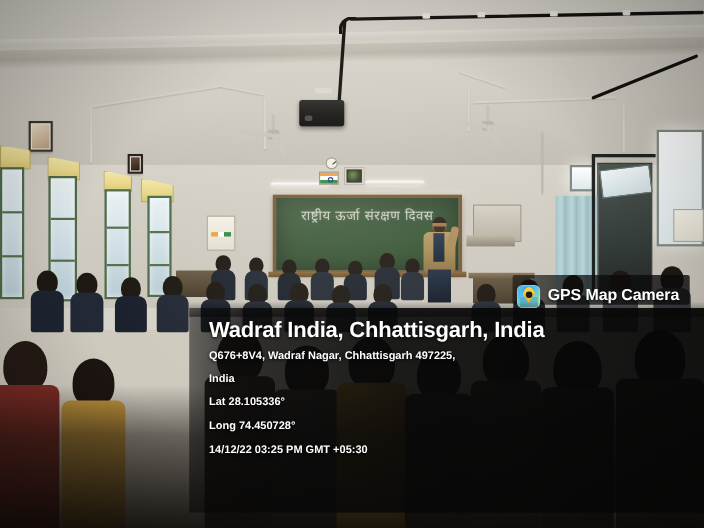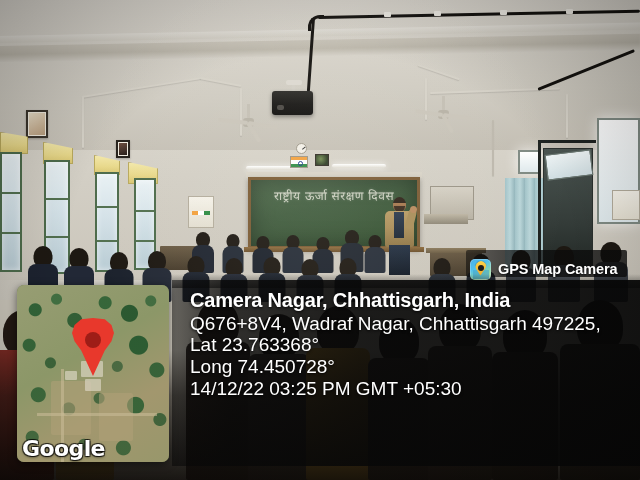--- a/index.html
+++ b/index.html
@@ -491,22 +491,22 @@
   }
   .info-title {
     font-size: 20px;
     font-weight: bold;
     line-height: 25px;
     letter-spacing: -.2px;
     text-shadow: 0 1px 3px rgba(0,0,0,.9);
     white-space: nowrap;
   }
   .info-line {
-    font-size: 19px;
-    font-weight: normal;
+    font-size: 10px;
+    font-weight: bold;
     line-height: 22px;
     letter-spacing: 0px;
     text-shadow: 0 1px 3px rgba(0,0,0,.9);
   }
   .info-line.addr { line-height: 21px; }
 </style>
 </head>
 <body>
 
 <div id="screenshot">
@@ -770,38 +770,24 @@
     <div class="app-icon">
       <div class="app-pin"></div>
     </div>
     <div class="gps-label">GPS Map Camera</div>
   </div>
 
   <div class="info-overlay">
     <div class="info-scrim-top"></div>
     <div class="info-scrim"></div>
 
-    <div class="map-thumb">
-      <div class="map-sat"></div>
-      <div class="map-field" style="left:34px; top:96px; width:40px; height:54px;"></div>
-      <div class="map-field" style="left:82px; top:108px; width:34px; height:48px;"></div>
-      <div class="map-road" style="left:44px; top:84px; width:3px; height:94px;"></div>
-      <div class="map-road" style="left:20px; top:128px; width:120px; height:3px;"></div>
-      <div class="map-bldg" style="left:64px; top:76px; width:22px; height:16px;"></div>
-      <div class="map-bldg" style="left:68px; top:94px; width:16px; height:12px;"></div>
-      <div class="map-bldg" style="left:48px; top:86px; width:12px; height:9px;"></div>
-      <div class="map-pin">
-        <div class="pin-body"></div>
-        <div class="pin-hole"></div>
-      </div>
-      <div class="map-google">Google</div>
-    </div>
 
     <div class="info-text">
-      <div class="info-title">Camera Nagar, Chhattisgarh, India</div>
+      <div class="info-title">Wadraf India, Chhattisgarh, India</div>
       <div class="info-line addr">Q676+8V4, Wadraf Nagar, Chhattisgarh 497225,</div>
-      <div class="info-line">Lat 23.763368°</div>
+      <div class="info-line addr">India</div>
+      <div class="info-line">Lat 28.105336°</div>
       <div class="info-line">Long 74.450728°</div>
       <div class="info-line">14/12/22 03:25 PM GMT +05:30</div>
     </div>
   </div>
 
 </div>
 
 </body></html>

